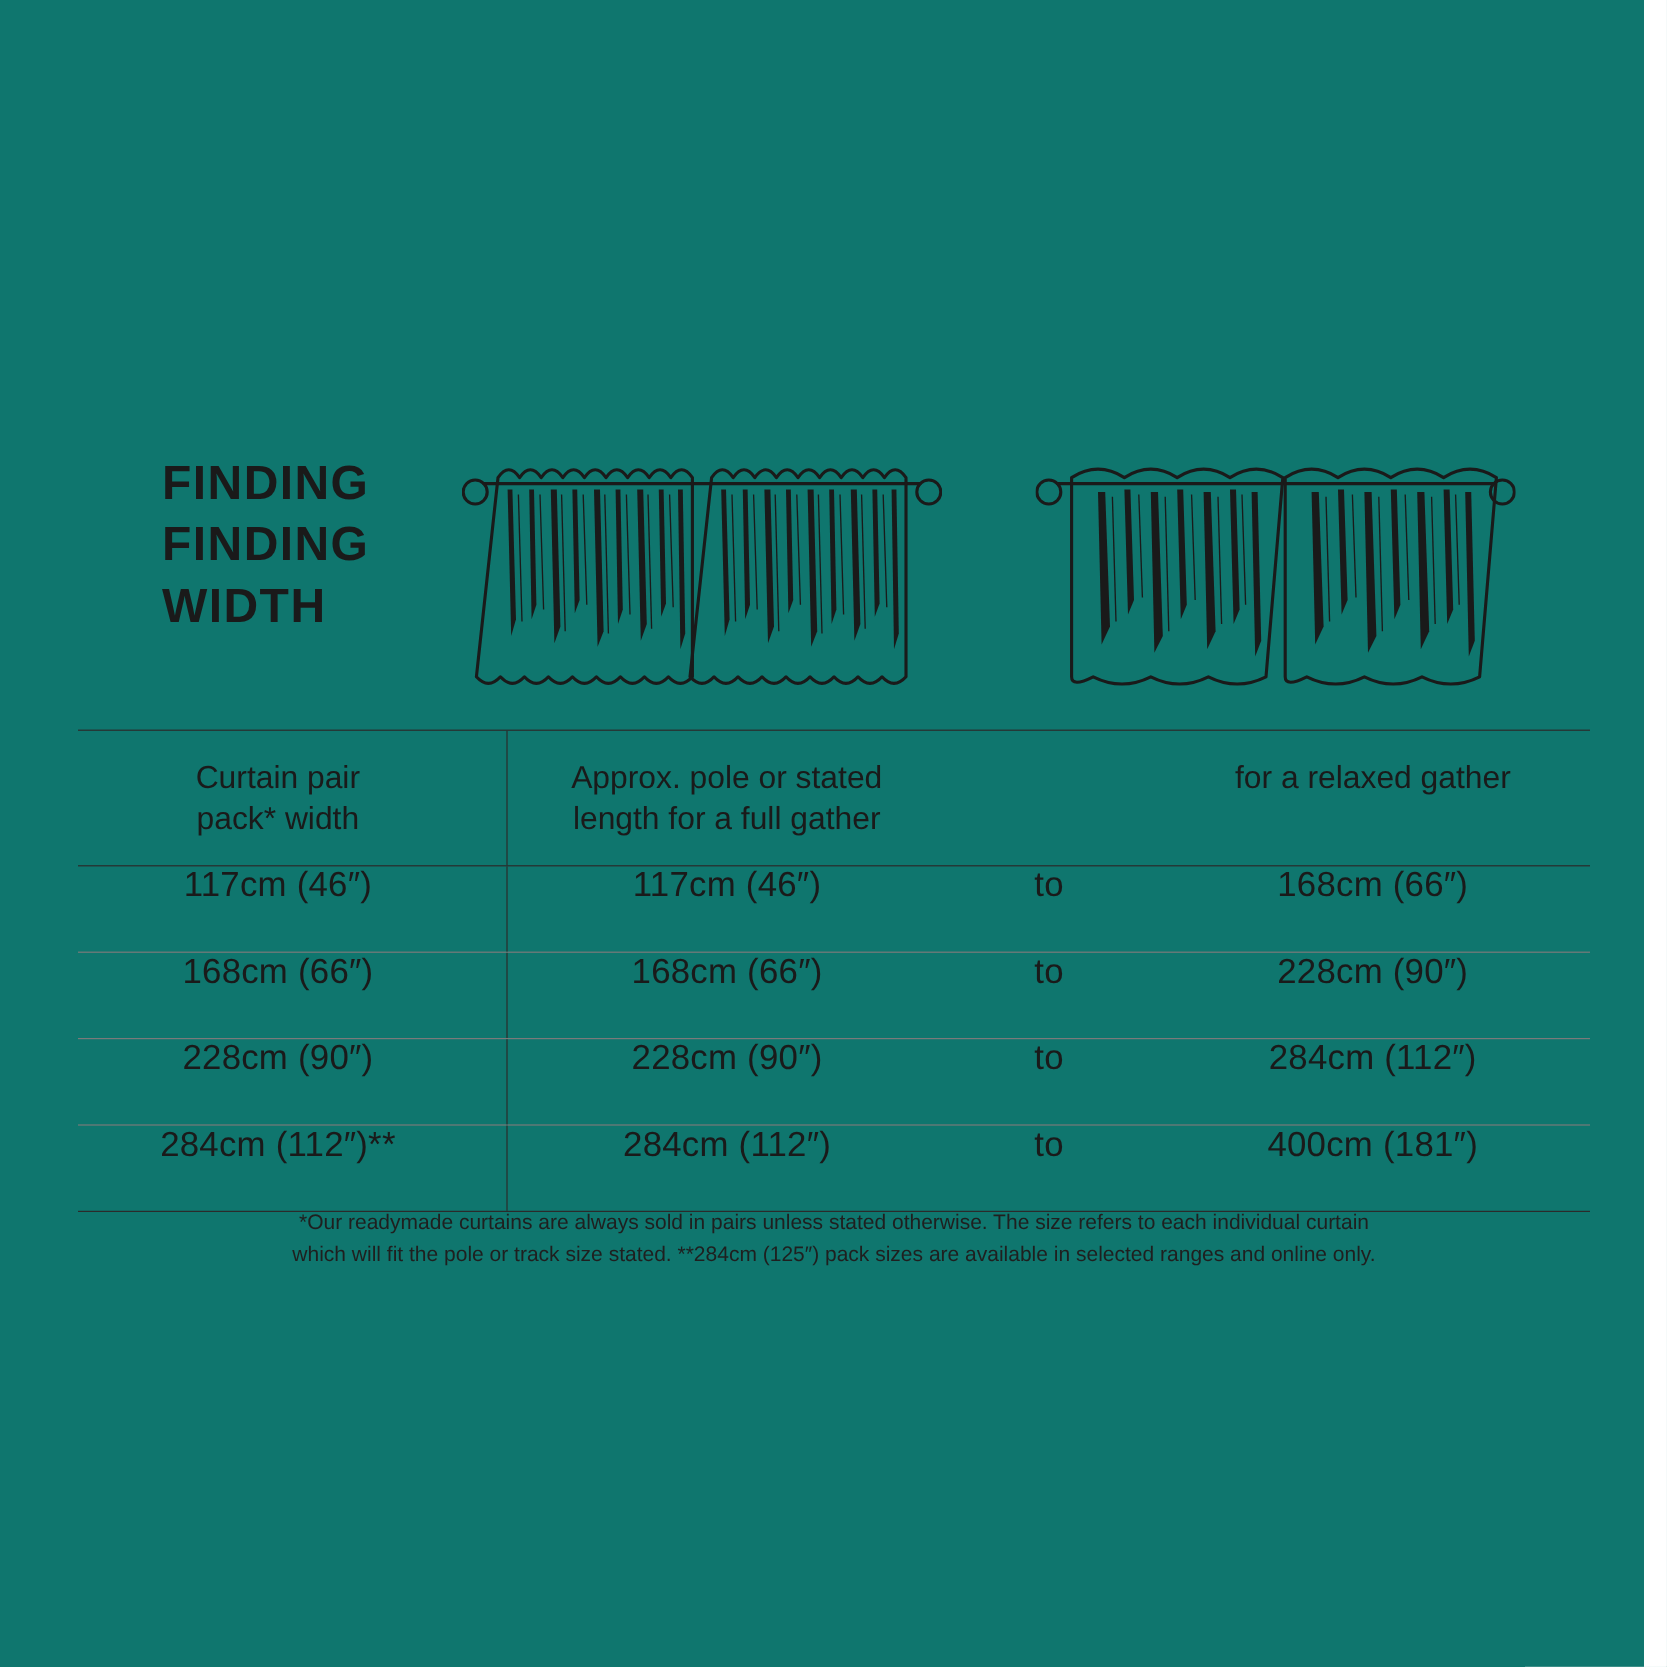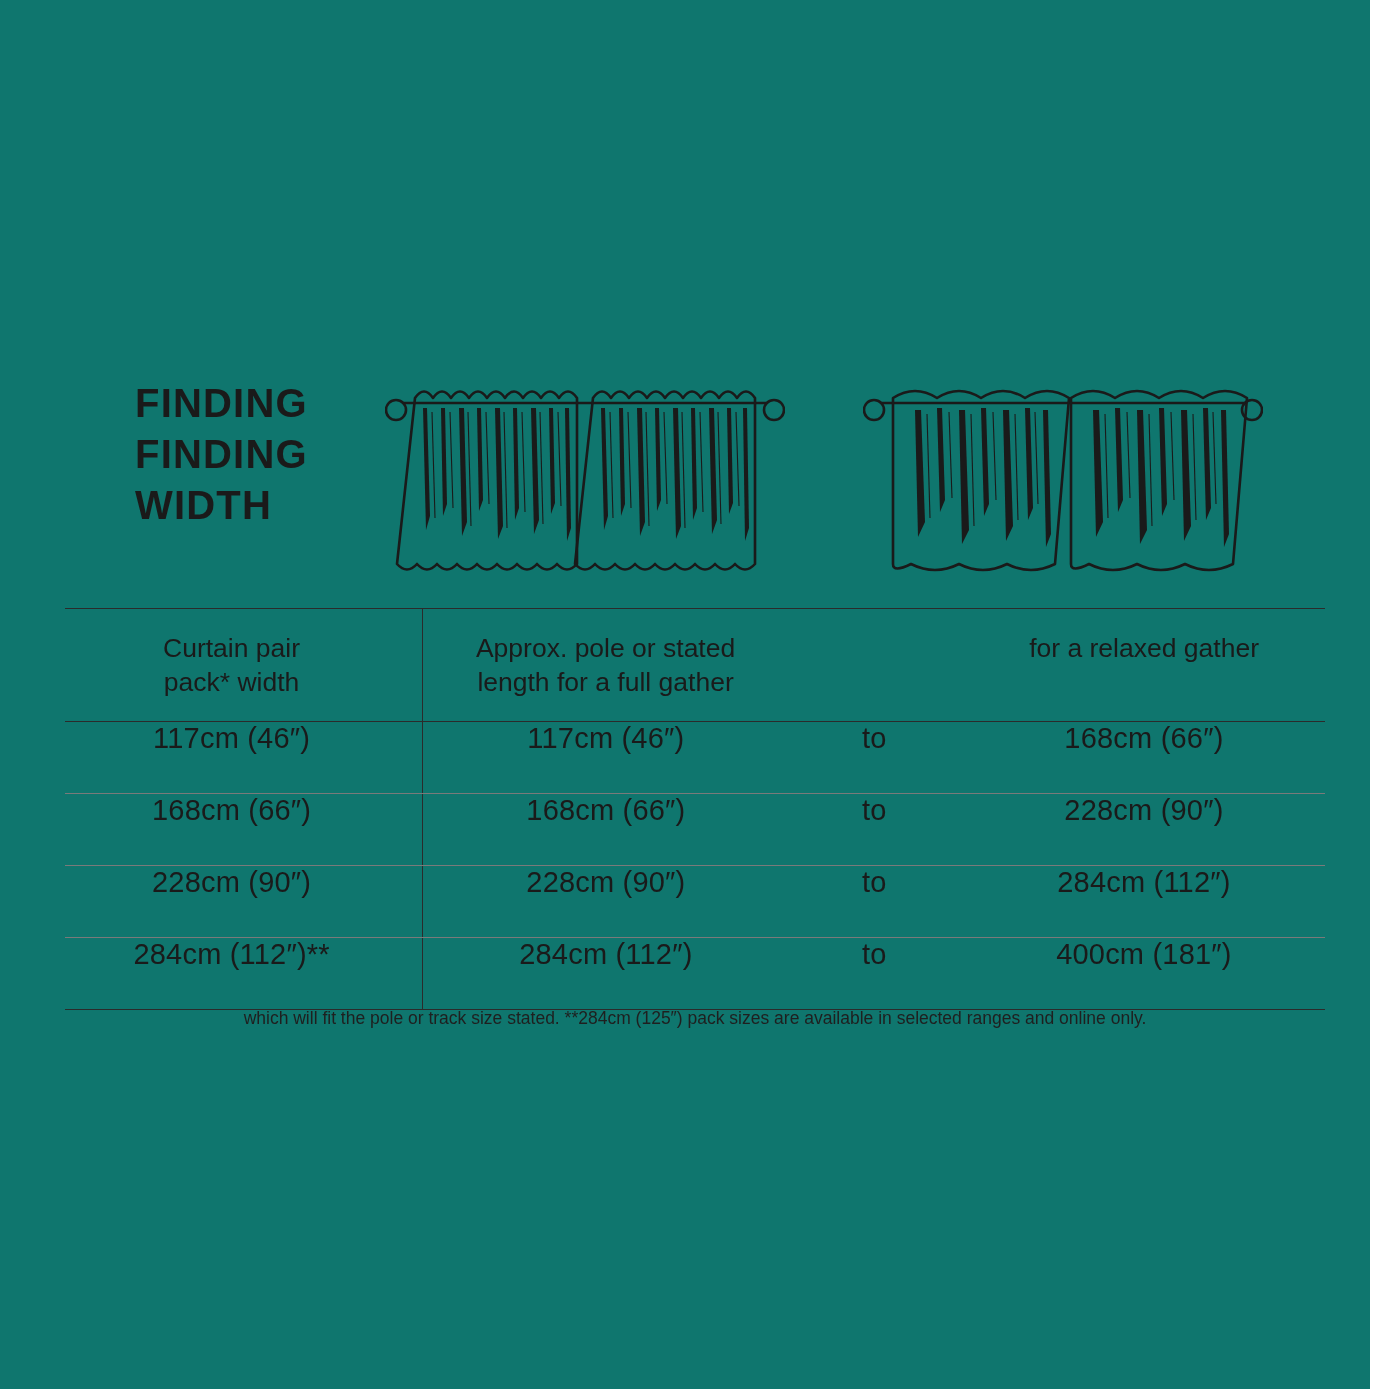--- a/index.html
+++ b/index.html
@@ -332,16 +332,17 @@
       <div class="cell c1">284cm (112″)**</div>
       <div class="cell c2">284cm (112″)</div>
       <div class="cell c3">to</div>
       <div class="cell c4">400cm (181″)</div>
     </div>
 
     <div class="hline"></div>
   </div>
 
   <div class="footnote">
+    <p>*Our readymade curtains are always sold in pairs unless stated otherwise. The size refers to each individual curtain</p>
     <p>which will fit the pole or track size stated. **284cm (125″) pack sizes are available in selected ranges and online only.</p>
   </div>
 
 </div>
 
 </body></html>

